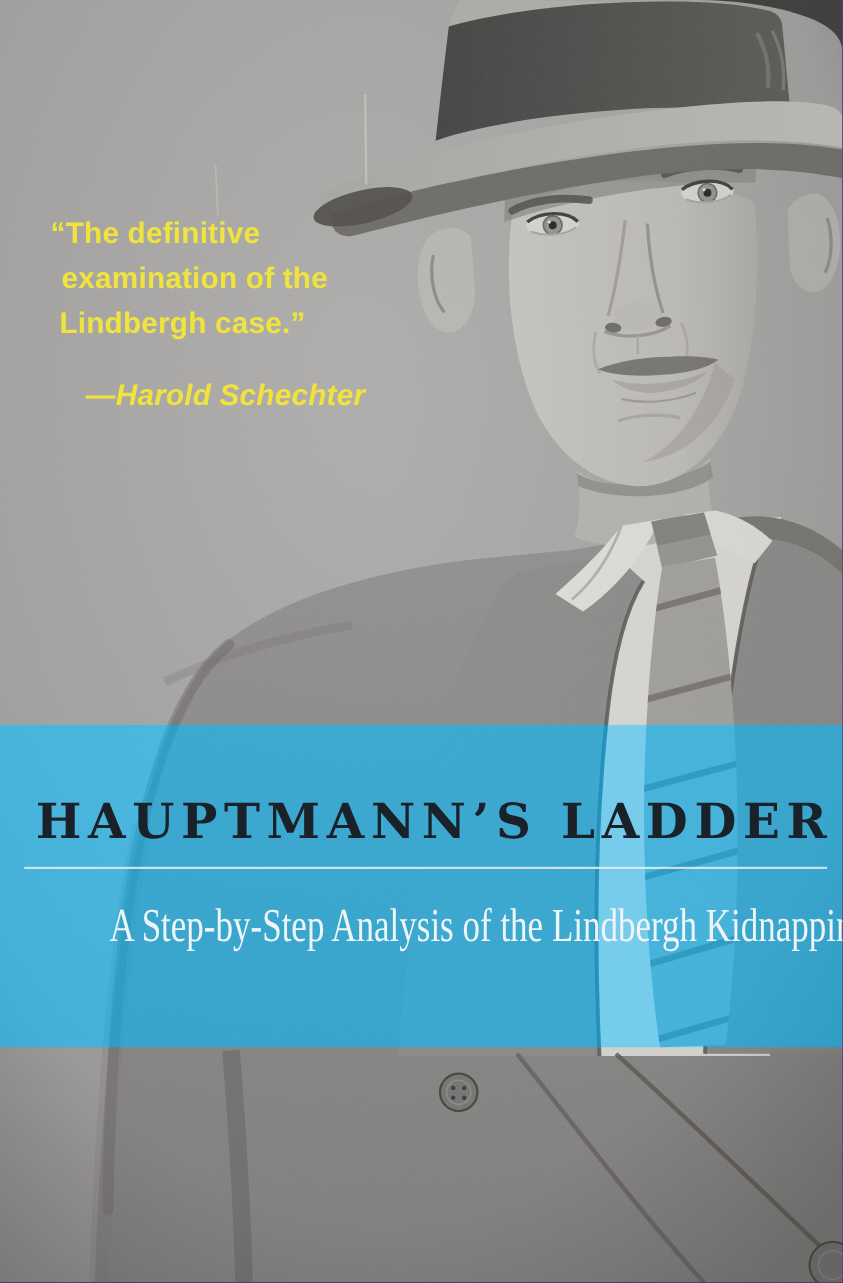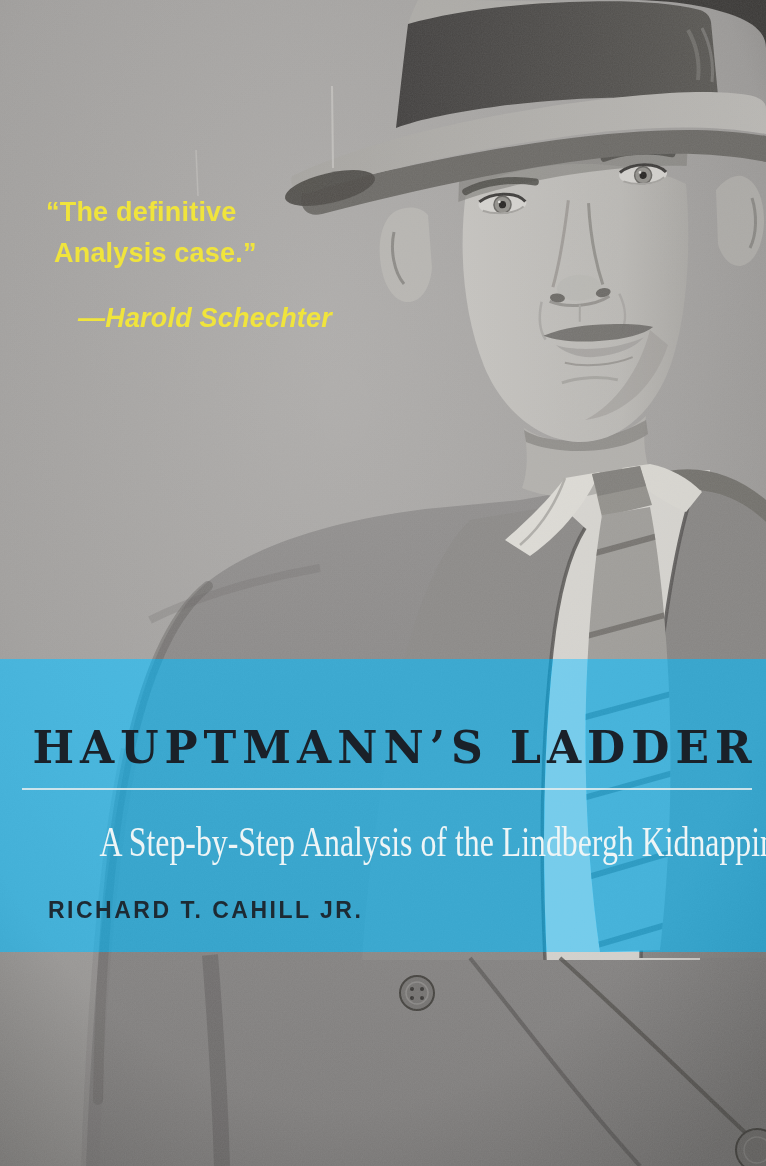--- a/index.html
+++ b/index.html
@@ -236,24 +236,24 @@
       <rect x="0" y="0" width="766" height="1166" fill="url(#vignGrad)"></rect>
       <rect x="0" y="0" width="766" height="1166" filter="url(#grain)" opacity="0.14"></rect>
     </svg>
 
     <div class="band-color"></div>
     <div class="band-tint"></div>
   </div>
 
   <div class="quote">
     <div class="l1">“The definitive</div>
-    <div class="l3">Analysis case.”</div>
+    <div class="l2">examination of the</div>
+    <div class="l3">Lindbergh case.”</div>
     <div class="attr">—Harold Schechter</div>
   </div>
 
   <div class="band-text">
     <h1 class="title">HAUPTMANN’S LADDER</h1>
     <div class="divider"></div>
     <h2 class="subtitle">A Step-by-Step Analysis of the Lindbergh Kidnapping</h2>
-    <div class="author">RICHARD T. CAHILL JR.</div>
   </div>
 
 </div>
 
 </body></html>

